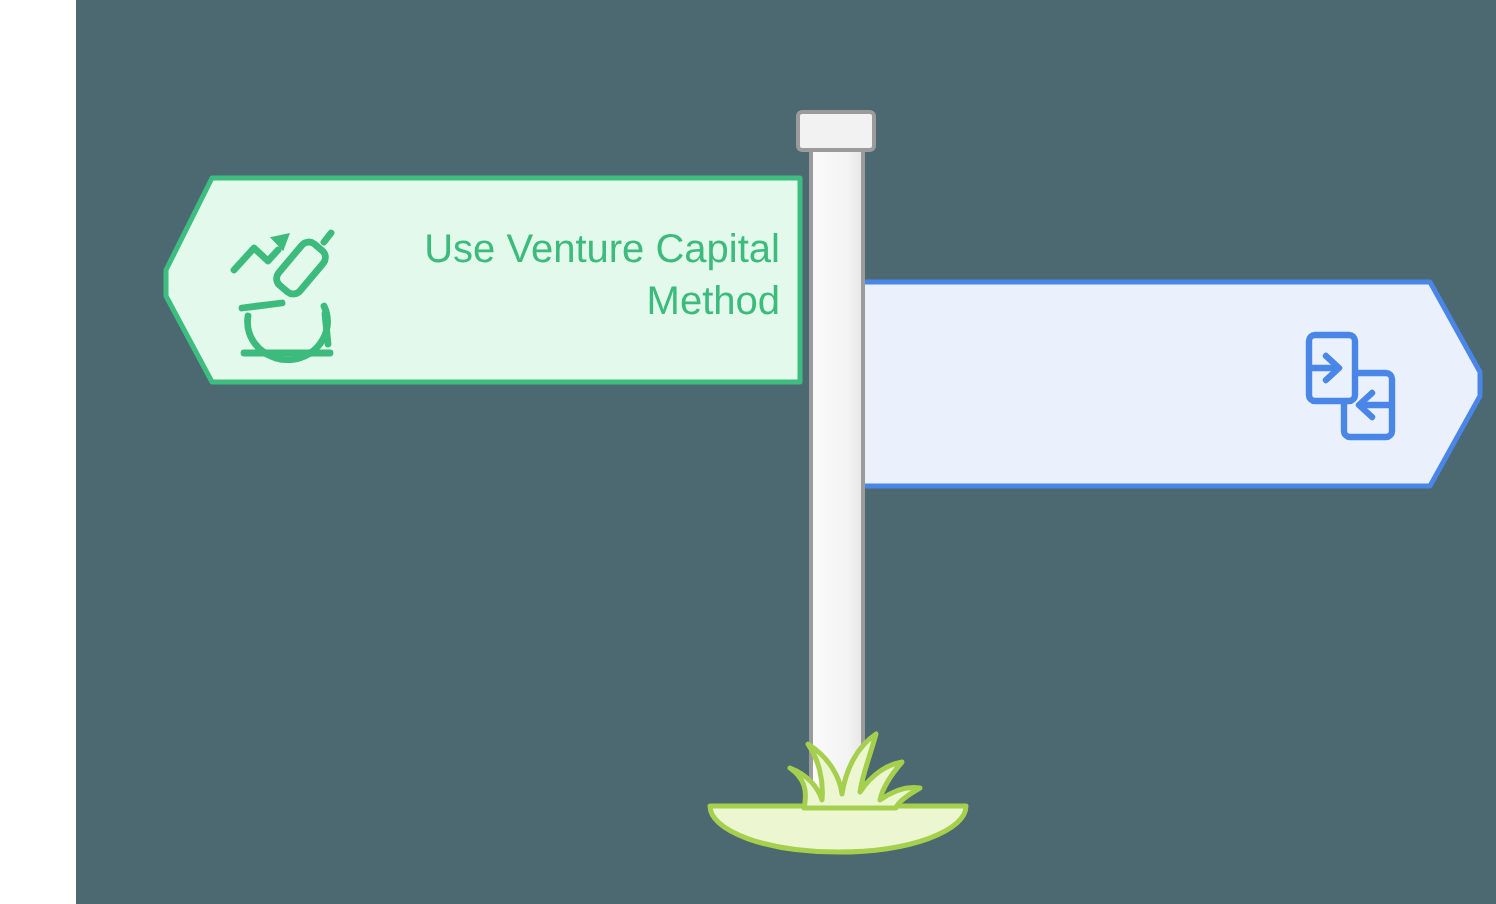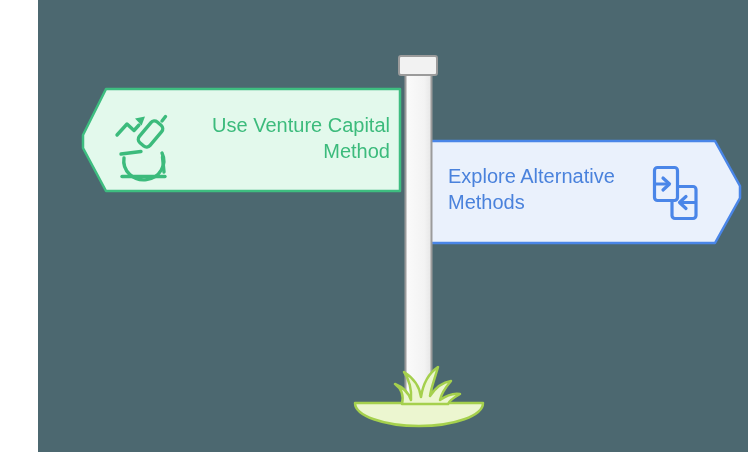--- a/index.html
+++ b/index.html
@@ -95,14 +95,13 @@
                C397,378 393,388 392,396
                C398,387 406,382 413,381
                C407,388 403,395 402,400
                C409,395 416,393 422,394
                C415,398 411,401 410,404 Z"></path>
     </g>
   </svg>
 
   <div class="label green" style="left:140px; top:112px; width:212px;">Use Venture Capital Method</div>
 
-  <div class="label blue" style="left:410px; top:163px; width:228px;">Explore Alternative Methods</div>
 </div>
 
 </body></html>

